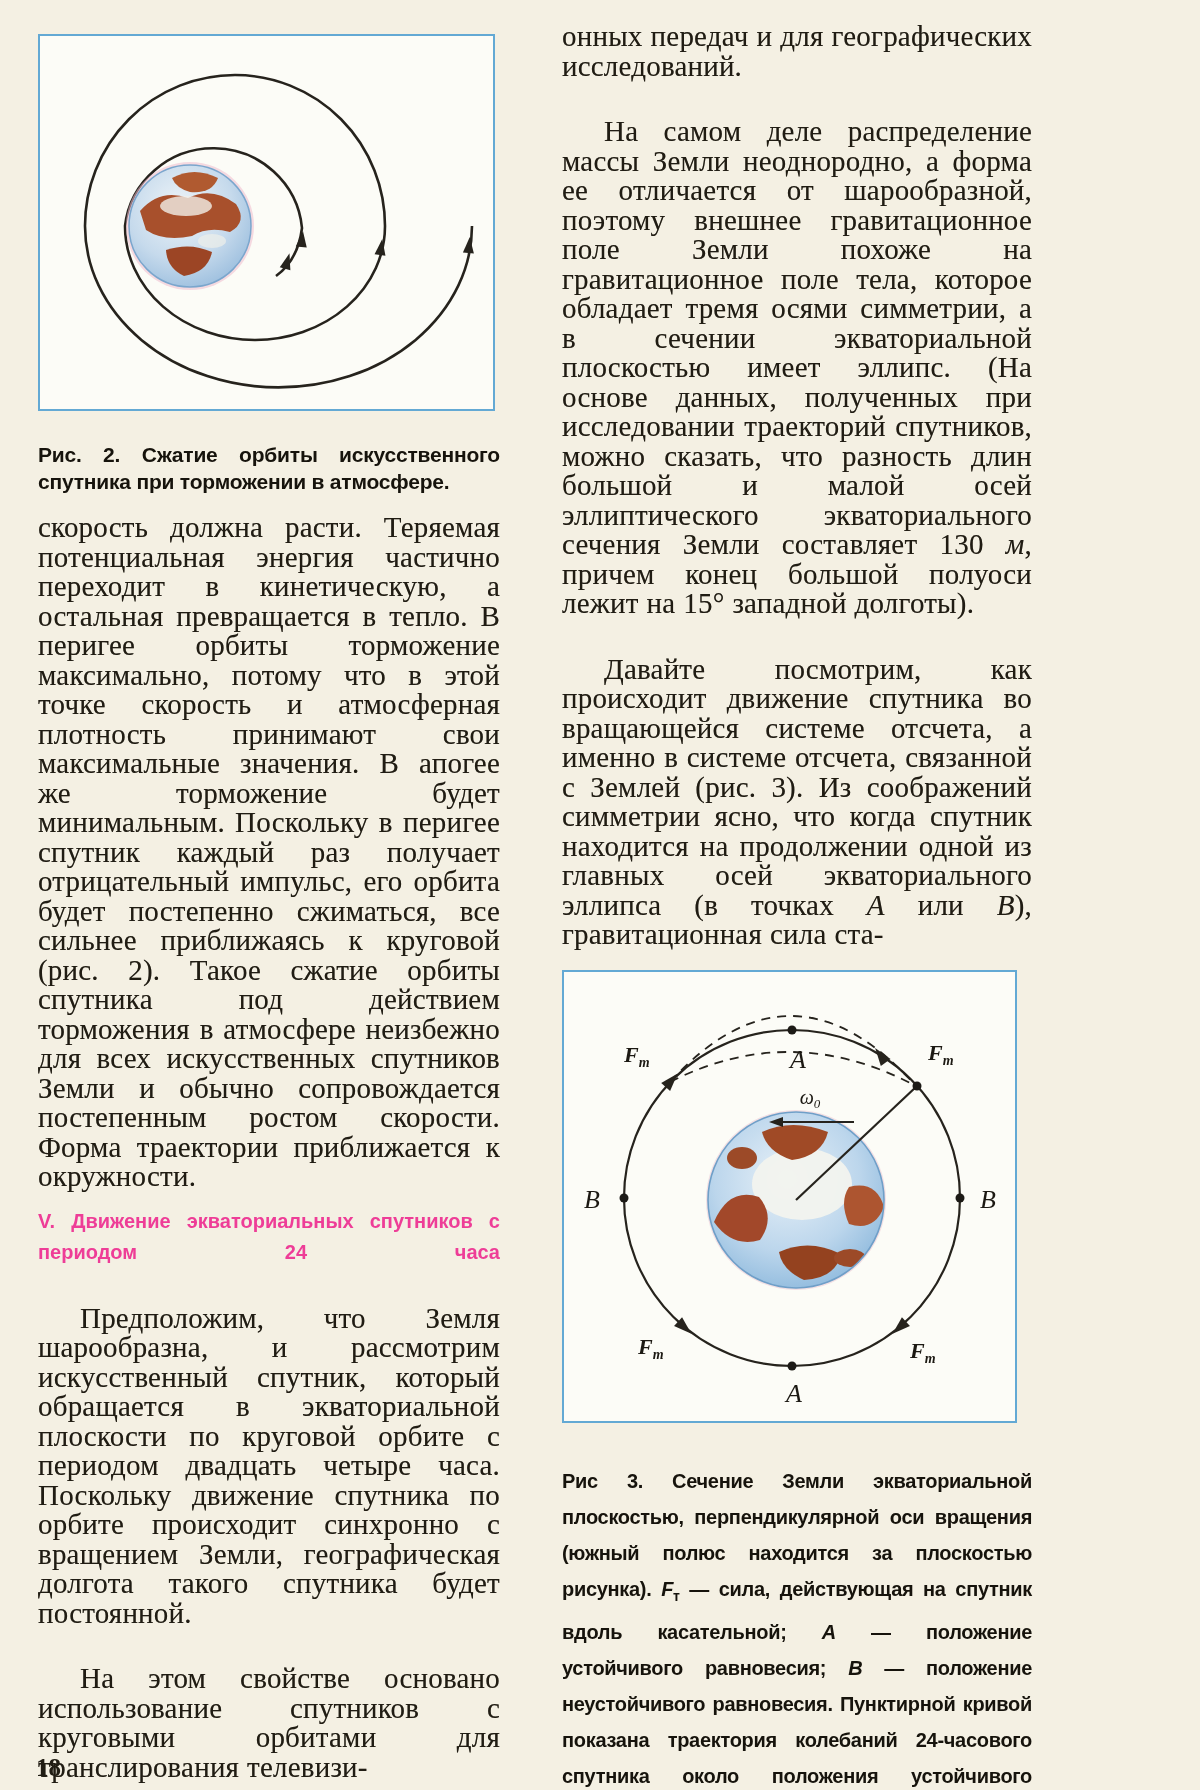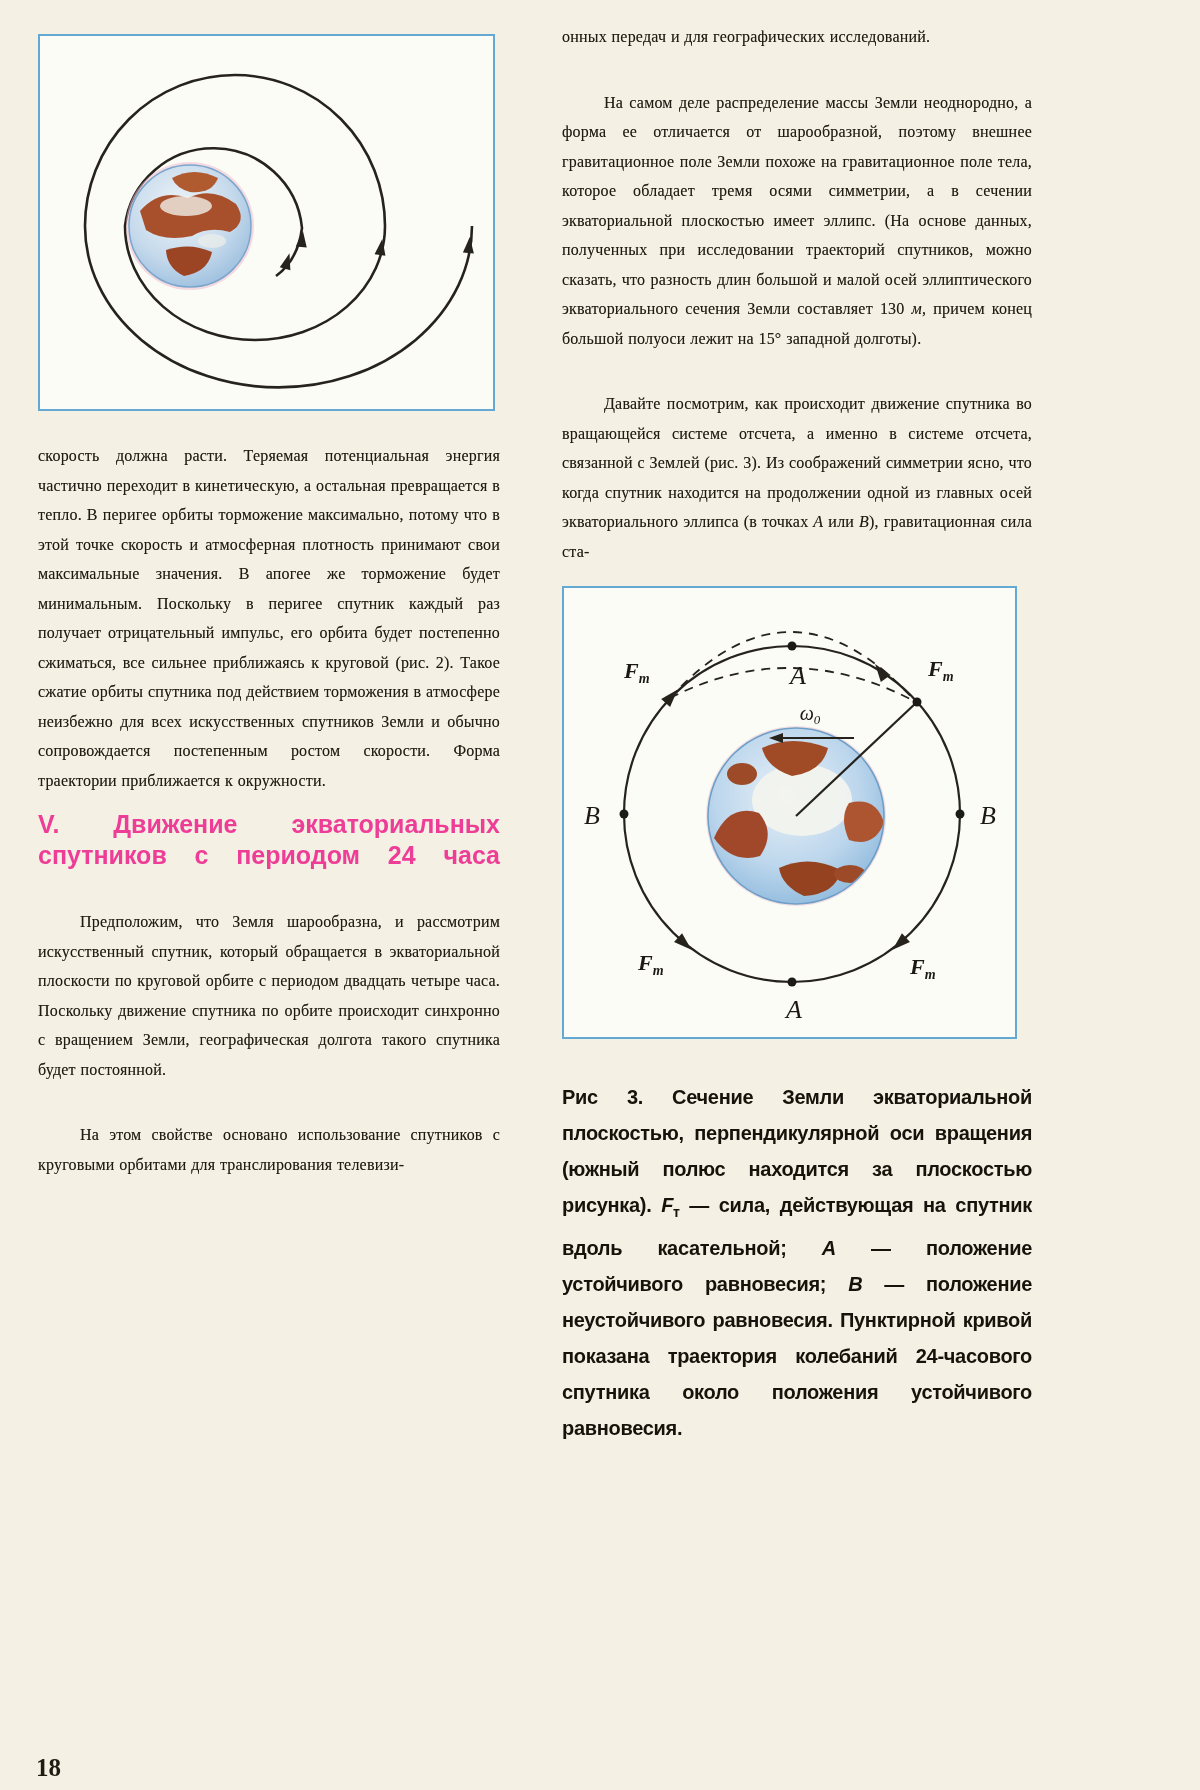--- a/index.html
+++ b/index.html
@@ -5,41 +5,41 @@
   html,body{margin:0;padding:0;background:#cfcabb;}
   .page{
     position:relative;width:1200px;height:1790px;margin:0 auto;
     background:#f4f0e3;overflow:hidden;
     font-family:"Liberation Serif", serif;color:#201c13;
   }
   .col{position:absolute;}
   .col-left{left:38px;top:34px;width:462px;}
   .col-right{left:562px;top:22px;width:470px;}
   .body-text{
-    margin:0;font-size:16px;line-height:29.5px;text-align:justify;
+    margin:0;font-size:29px;line-height:29.5px;text-align:justify;
     letter-spacing:0.2px;word-spacing:0.5px;hyphens:auto;
     text-shadow:0 0 0.3px rgba(32,28,19,0.45);
   }
   .indent{text-indent:42px;margin-top:36px;}
   .it{font-style:italic;}
   .figure-box{
     box-sizing:border-box;border:2.5px solid #63a9d4;background:#fcfcf7;
   }
   .fig2-box{width:457px;height:377px;margin:0 0 30px 0;}
   .fig3-box{width:455px;height:453px;margin:20px 0 40px 0;}
   .fig-caption{
     margin:0;font-family:"Liberation Sans", sans-serif;font-weight:bold;
     color:#16130c;text-align:justify;
   }
   .fig2-cap{font-size:21px;line-height:27px;letter-spacing:-0.2px;margin-bottom:18px;}
   .fig3-cap{font-size:20px;line-height:36px;letter-spacing:-0.3px;}
   .fig3-cap sub{font-size:0.7em;}
   .heading{
     margin:14px 0 12px 0;font-family:"Liberation Sans", sans-serif;
-    font-weight:bold;color:#ee3d97;font-size:25px;line-height:31px;
+    font-weight:bold;color:#ee3d97;font-size:20px;line-height:31px;
     text-align:justify;text-align-last:justify;
   }
   .pagenum{
     position:absolute;left:36px;top:1734px;
     font-weight:bold;font-size:25px;font-family:"Liberation Serif", serif;margin-top:20px;
   }
   svg{display:block;}
   .orbit-label{font-family:"Liberation Serif", serif;font-style:italic;font-size:26px;fill:#1c1913;}
   .force-label{font-family:"Liberation Serif", serif;font-style:italic;font-weight:bold;font-size:22px;fill:#1c1913;}
   .omega-label{font-family:"Liberation Serif", serif;font-style:italic;font-size:20px;fill:#1c1913;}
@@ -85,20 +85,21 @@
             <path fill="#9c4525" d="M 126 214 Q 150 206 172 216 Q 168 236 144 240 Q 127 232 126 214 Z"></path>
             <path fill="#b05a30" d="M 132 142 Q 154 130 178 142 Q 172 158 150 156 Q 136 152 132 142 Z"></path>
             <ellipse cx="146" cy="170" rx="26" ry="10" fill="#f1efe8" opacity="0.8"></ellipse>
             <ellipse cx="172" cy="205" rx="14" ry="7" fill="#eef0ea" opacity="0.7"></ellipse>
           </g>
           <circle cx="150" cy="190" r="61" fill="none" stroke="#7aa6cd" stroke-width="1.5"></circle>
         </g>
       </svg>
     </div>
 
+    <p class="fig-caption fig2-cap">Рис. 2. Сжатие орбиты искусственного спутника при торможении в атмосфере.</p>
 
     <p class="body-text">скорость должна расти. Теряемая потенциальная энергия частично переходит в кинетическую, а остальная превращается в тепло. В перигее орбиты торможение максимально, потому что в этой точке скорость и атмосферная плотность принимают свои максимальные значения. В апогее же торможение будет минимальным. Поскольку в перигее спутник каждый раз получает отрицательный импульс, его орбита будет постепенно сжиматься, все сильнее приближаясь к круговой (рис. 2). Такое сжатие орбиты спутника под действием торможения в атмосфере неизбежно для всех искусственных спутников Земли и обычно сопровождается постепенным ростом скорости. Форма траектории приближается к окружности.</p>
 
     <h2 class="heading">V. Движение экваториальных спутников с периодом 24 часа</h2>
 
     <p class="body-text indent">Предположим, что Земля шарообразна, и рассмотрим искусственный спутник, который обращается в экваториальной плоскости по круговой орбите с периодом двадцать четыре часа. Поскольку движение спутника по орбите происходит синхронно с вращением Земли, географическая долгота такого спутника будет постоянной.</p>
     <p class="body-text indent">На этом свойстве основано использование спутников с круговыми орбитами для транслирования телевизи-</p>
   </div>
 
   <div class="col col-right">

